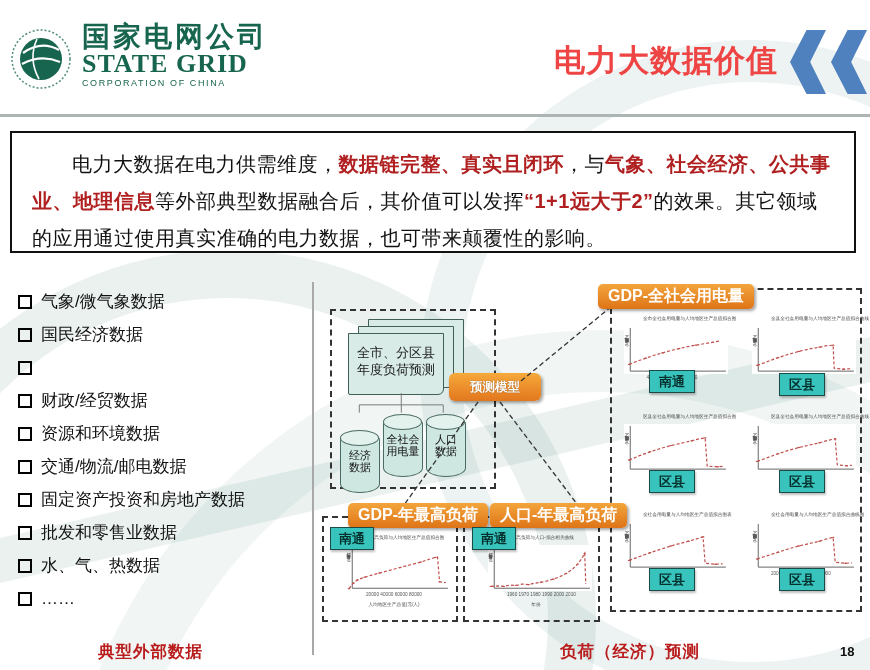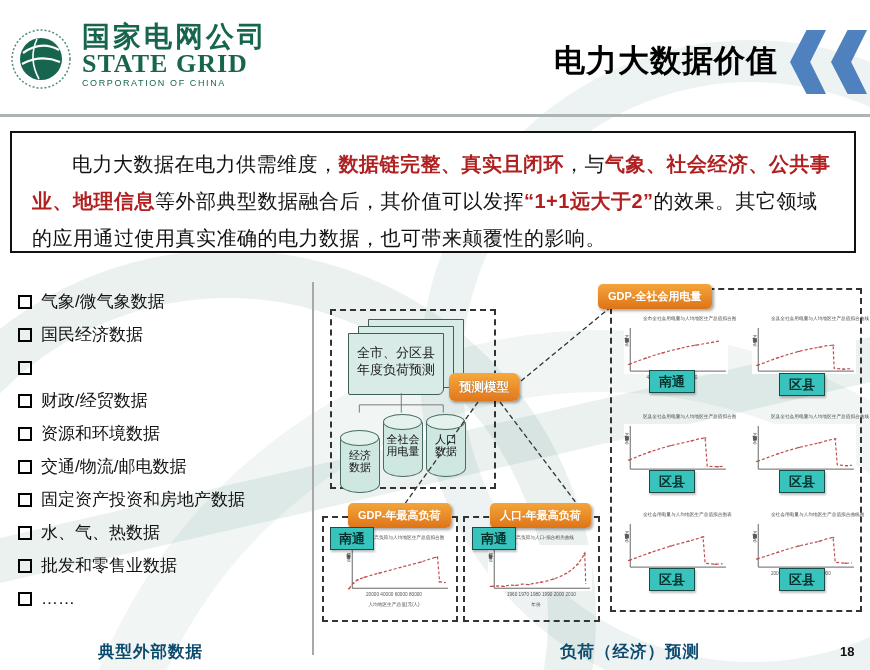--- a/index.html
+++ b/index.html
@@ -12,59 +12,59 @@
   .wm3{left:60px;top:330px;width:960px;height:960px;border:62px solid rgba(82,140,125,.08);}
   .band{position:absolute;left:-80px;top:430px;width:1100px;height:44px;
         background:rgba(82,140,125,.12);transform:rotate(-13deg);pointer-events:none;}
   
   .logo{position:absolute;left:10px;top:24px;display:flex;align-items:flex-start;}
   .logo-text{margin-left:10px;color:#17654E;}
   .logo-cn{font-size:28px;font-weight:bold;letter-spacing:3px;line-height:26px;}
   .logo-en{font-family:"Liberation Serif","DejaVu Serif",serif;font-size:26px;font-weight:bold;line-height:28px;letter-spacing:1px;}
   .logo-sub{font-size:9px;letter-spacing:1.6px;line-height:11px;}
   .slide-title{position:absolute;left:520px;top:40px;width:258px;text-align:right;
-               font-size:31px;font-weight:bold;color:#000000;letter-spacing:1px;}
+               font-size:31px;font-weight:bold;color:#ef4444;letter-spacing:1px;}
   .chevrons{position:absolute;left:785px;top:30px;display:flex;}
   .chev{width:36px;height:64px;background:#4E81BD;margin-left:5px;
         clip-path:polygon(100% 0,46% 0,0 50%,46% 100%,100% 100%,56% 50%);}
   .header-rule{position:absolute;left:0;top:114px;width:870px;height:3px;background:#adb4b4;}
   
   .intro-box{position:absolute;left:10px;top:131px;width:846px;height:122px;background:#fff;
              border:2px solid #111;box-sizing:border-box;padding:5px 12px 0 12px;z-index:3;}
   .intro-box p{margin:8px;font-size:20px;line-height:37px;color:#111;text-indent:2em;letter-spacing:.5px;}
   .seg-red{color:#B02020;font-weight:bold;}
   
   .data-list{position:absolute;left:18px;top:285px;margin:0;padding:0;list-style:none;z-index:2;}
   .data-list li{height:33px;display:flex;align-items:center;font-size:17px;color:#111;}
   .chk{display:inline-block;width:10px;height:10px;border:2.5px solid #000;margin-right:9px;flex:0 0 auto;}
-  .caption{position:absolute;font-size:16.5px;font-weight:bold;color:#0c4a6e;z-index:3;letter-spacing:1px;}
+  .caption{position:absolute;font-size:16.5px;font-weight:bold;color:#b91c1c;z-index:3;letter-spacing:1px;}
   .cap-left{left:98px;top:641px;}
   .cap-right{left:560px;top:641px;}
   .page-num{position:absolute;left:840px;top:644px;font-size:13px;font-weight:bold;color:#111;}
   .divider-v{position:absolute;left:312px;top:282px;width:2px;height:373px;background:#a8a8a8;z-index:2;}
   
   .dash-box{position:absolute;border:2px dashed #333;box-sizing:border-box;z-index:2;}
   .src-box{left:330px;top:309px;width:166px;height:180px;}
   .rt-box{left:610px;top:288px;width:252px;height:324px;}
   .bl-box{left:322px;top:516px;width:136px;height:106px;}
   .bm-box{left:463px;top:516px;width:137px;height:106px;}
   .doc{position:absolute;width:96px;height:62px;background:#D8EBE6;border:1.5px solid #3f5f57;
        box-sizing:border-box;border-radius:0 0 6px 2px;}
   .doc-text{padding-top:10px;text-align:center;font-size:13px;line-height:17px;color:#1a1a1a;}
   .cyl{position:absolute;width:40px;height:62px;background:#CFE7E1;border:1.5px solid #4a6b63;
        border-radius:20px/9px;box-sizing:border-box;}
   .cyl:before{content:"";position:absolute;left:-1.5px;top:-2px;width:37px;height:14px;background:#E4F2EE;
        border:1.5px solid #4a6b63;border-radius:50%;}
   .cyl-text{position:relative;margin-top:17px;text-align:center;font-size:11px;line-height:12px;color:#111;}
-  .model-node{position:absolute;left:449px;top:373px;width:70px;height:28px;border-radius:6px;
+  .model-node{position:absolute;left:449px;top:373px;width:92px;height:28px;border-radius:6px;
        background:linear-gradient(#F6A93B,#E2771E);color:#fff;font-weight:bold;font-size:12.5px;
        display:flex;align-items:center;justify-content:center;z-index:3;
        box-shadow:1.5px 2px 3px rgba(0,0,0,.35);text-shadow:0 0 1px #7a3c00;}
   .chip{position:absolute;height:25px;border-radius:5px;background:linear-gradient(#F3A53C,#DE7417);
-       color:#fff;font-weight:bold;font-size:11px;display:flex;align-items:center;justify-content:center;
+       color:#fff;font-weight:bold;font-size:16px;display:flex;align-items:center;justify-content:center;
        padding:0 10px;box-shadow:1.5px 2px 3px rgba(0,0,0,.35);z-index:4;white-space:nowrap;}
   .chip-a{left:598px;top:284px;}
   .chip-b{left:348px;top:503px;}
   .chip-c{left:490px;top:503px;}
   .tc{position:absolute;background:#38C4BC;border:1.5px solid #1c4a46;color:#05302d;font-weight:bold;
       display:flex;align-items:center;justify-content:center;box-shadow:1px 1.5px 2px rgba(0,0,0,.25);
       box-sizing:border-box;z-index:4;}
   .overlay{position:absolute;left:0;top:0;width:870px;height:670px;z-index:3;pointer-events:none;}
   .inner-lines{position:absolute;left:0;top:0;width:100%;height:100%;}
   
@@ -135,25 +135,25 @@
     <li>
         <span class="chk"></span>
         <span>交通/物流/邮电数据</span>
       </li>
     <li>
         <span class="chk"></span>
         <span>固定资产投资和房地产数据</span>
       </li>
     <li>
         <span class="chk"></span>
+        <span>批发和零售业数据</span>
+      </li>
+    <li>
+        <span class="chk"></span>
         <span>水、气、热数据</span>
-      </li>
-    <li>
-        <span class="chk"></span>
-        <span>批发和零售业数据</span>
       </li>
     <li>
         <span class="chk"></span>
         <span>……</span>
       </li>
   </ul>
 
   <div class="divider-v"></div>
 
   <div class="dash-box src-box">

